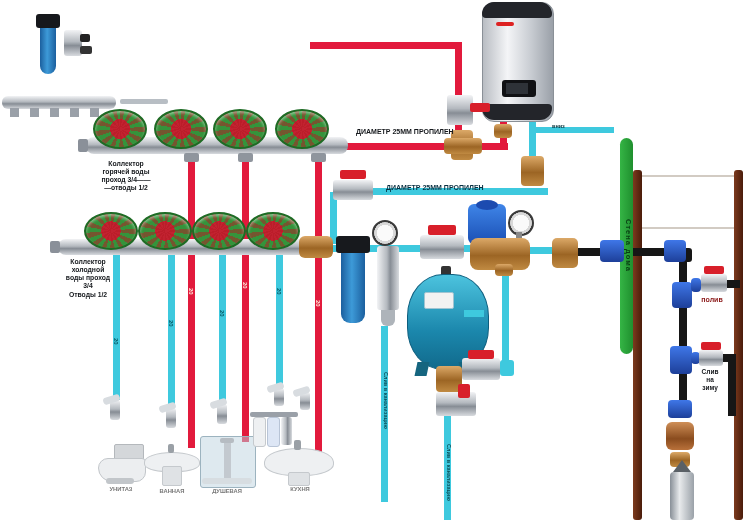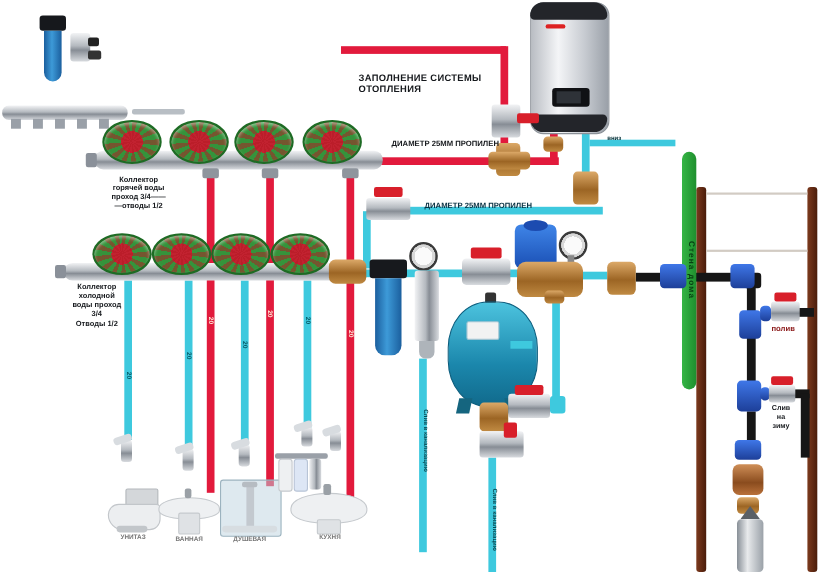--- a/index.html
+++ b/index.html
@@ -217,21 +217,20 @@
   <div class="a chromeV" style="left:281px;top:417px;width:11px;height:28px"></div>
   <div class="a white" style="left:264px;top:448px;width:68px;height:26px;border-radius:50% 50% 42% 42%"></div>
   <div class="a" style="left:288px;top:472px;width:20px;height:12px;background:#dfe2e5;border:1px solid #c5c9cd;border-radius:2px"></div>
   <div class="a" style="left:294px;top:440px;width:7px;height:10px;background:#9aa0a6;border-radius:2px"></div>
 
   <div class="a lbl" style="left:98px;top:486px;width:46px;font-size:5.8px;color:#777;text-align:center">УНИТАЗ</div>
   <div class="a lbl" style="left:144px;top:488px;width:56px;font-size:5.8px;color:#777;text-align:center">ВАННАЯ</div>
   <div class="a lbl" style="left:198px;top:488px;width:58px;font-size:5.8px;color:#777;text-align:center">ДУШЕВАЯ</div>
   <div class="a lbl" style="left:272px;top:486px;width:56px;font-size:5.8px;color:#777;text-align:center">КУХНЯ</div>
 
-  <div class="a lbl" style="left:326px;top:66px;width:160px;font-size:8.5px;letter-spacing:.3px">ЗАПОЛНЕНИЕ СИСТЕМЫ ОТОПЛЕНИЯ</div>
   <div class="a lbl" style="left:356px;top:128px;width:130px;font-size:7px">ДИАМЕТР 25ММ ПРОПИЛЕН</div>
   <div class="a lbl" style="left:386px;top:184px;width:120px;font-size:7px;color:#073042">ДИАМЕТР 25ММ ПРОПИЛЕН</div>
   <div class="a lbl" style="left:552px;top:123px;width:30px;font-size:5.5px;color:#06323a">вниз</div>
   <div class="a vt lbl" style="left:380px;top:334px;width:9px;height:132px;font-size:5.5px;color:#064a54;text-align:center">Слив в канализацию</div>
   <div class="a vt lbl" style="left:443px;top:426px;width:9px;height:92px;font-size:5.5px;color:#064a54;text-align:center">Слив в канализацию</div>
 
   <div class="a vt ptag" style="left:188px;top:288px;color:#ffe9d8">20</div>
   <div class="a vt ptag" style="left:242px;top:282px;color:#ffe9d8">20</div>
   <div class="a vt ptag" style="left:315px;top:300px;color:#ffe9d8">20</div>
   <div class="a vt ptag" style="left:113px;top:338px;color:#045a66">20</div>

